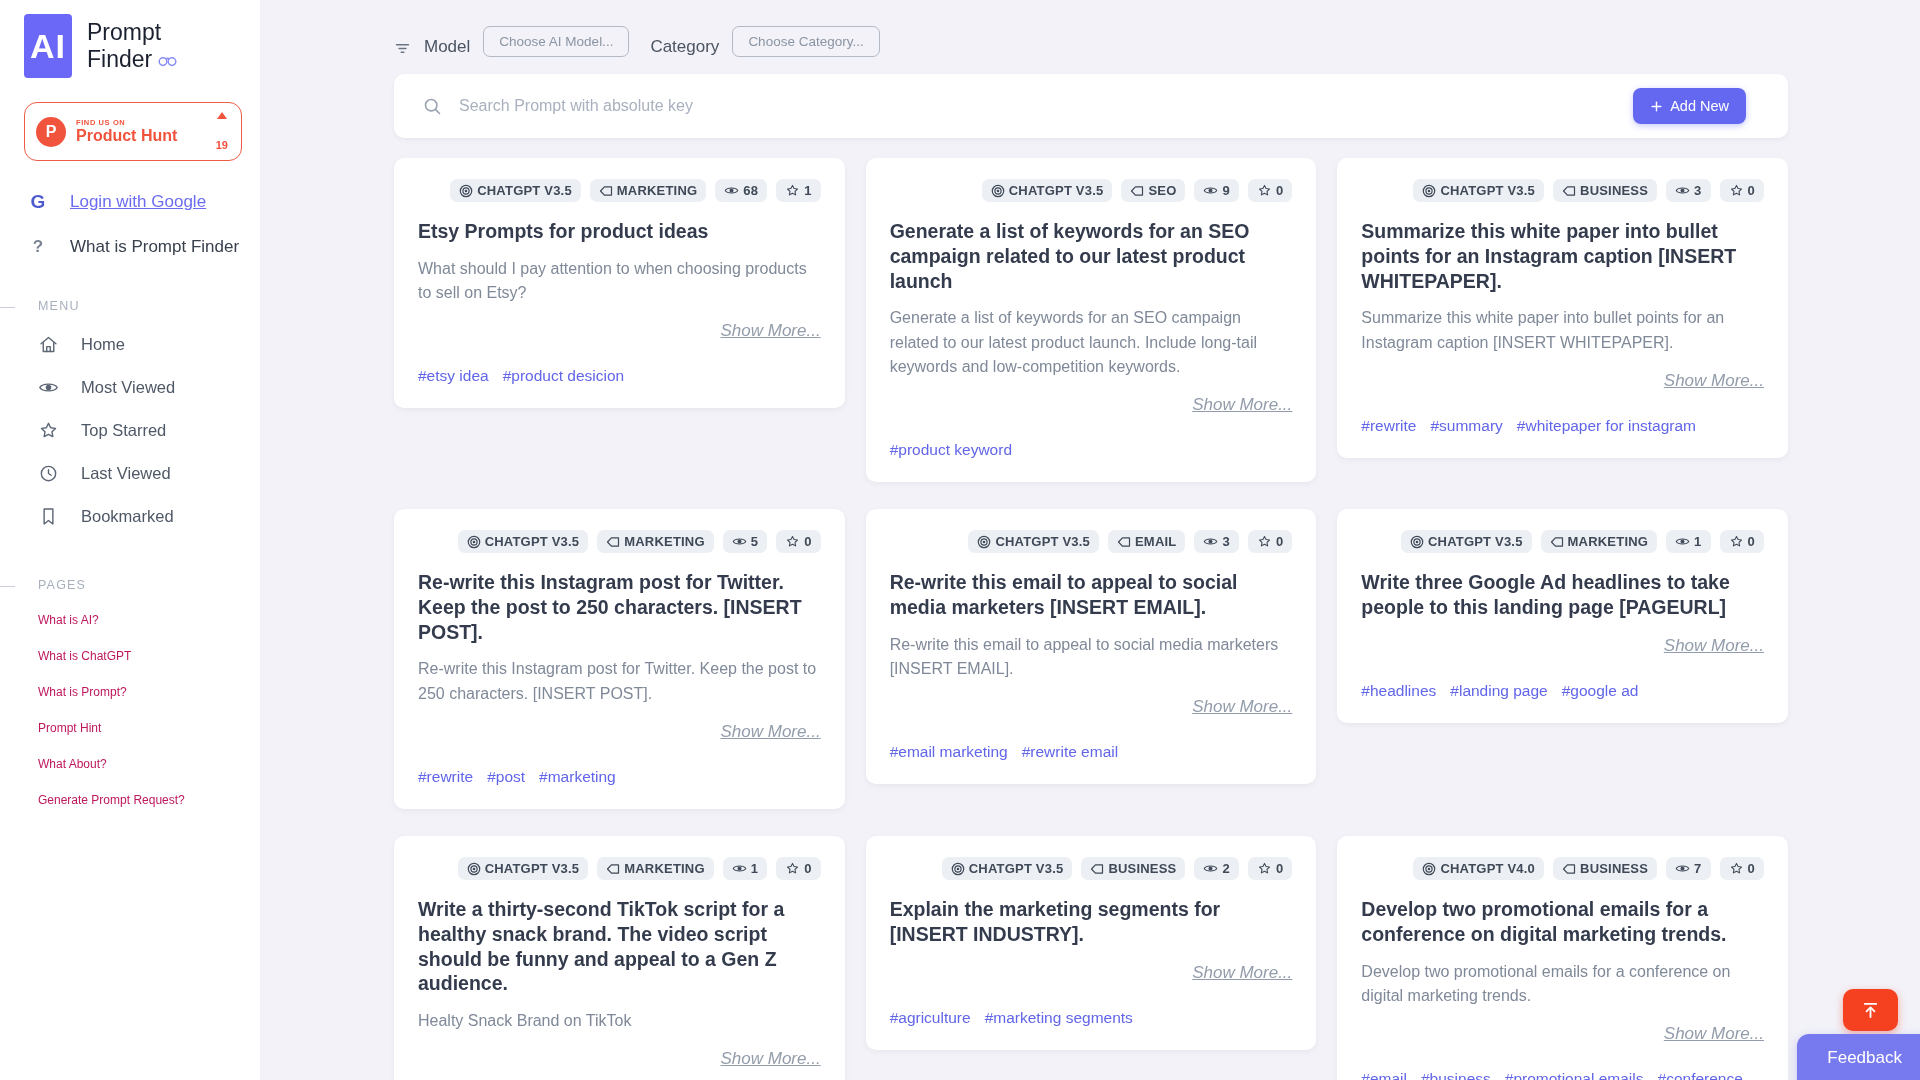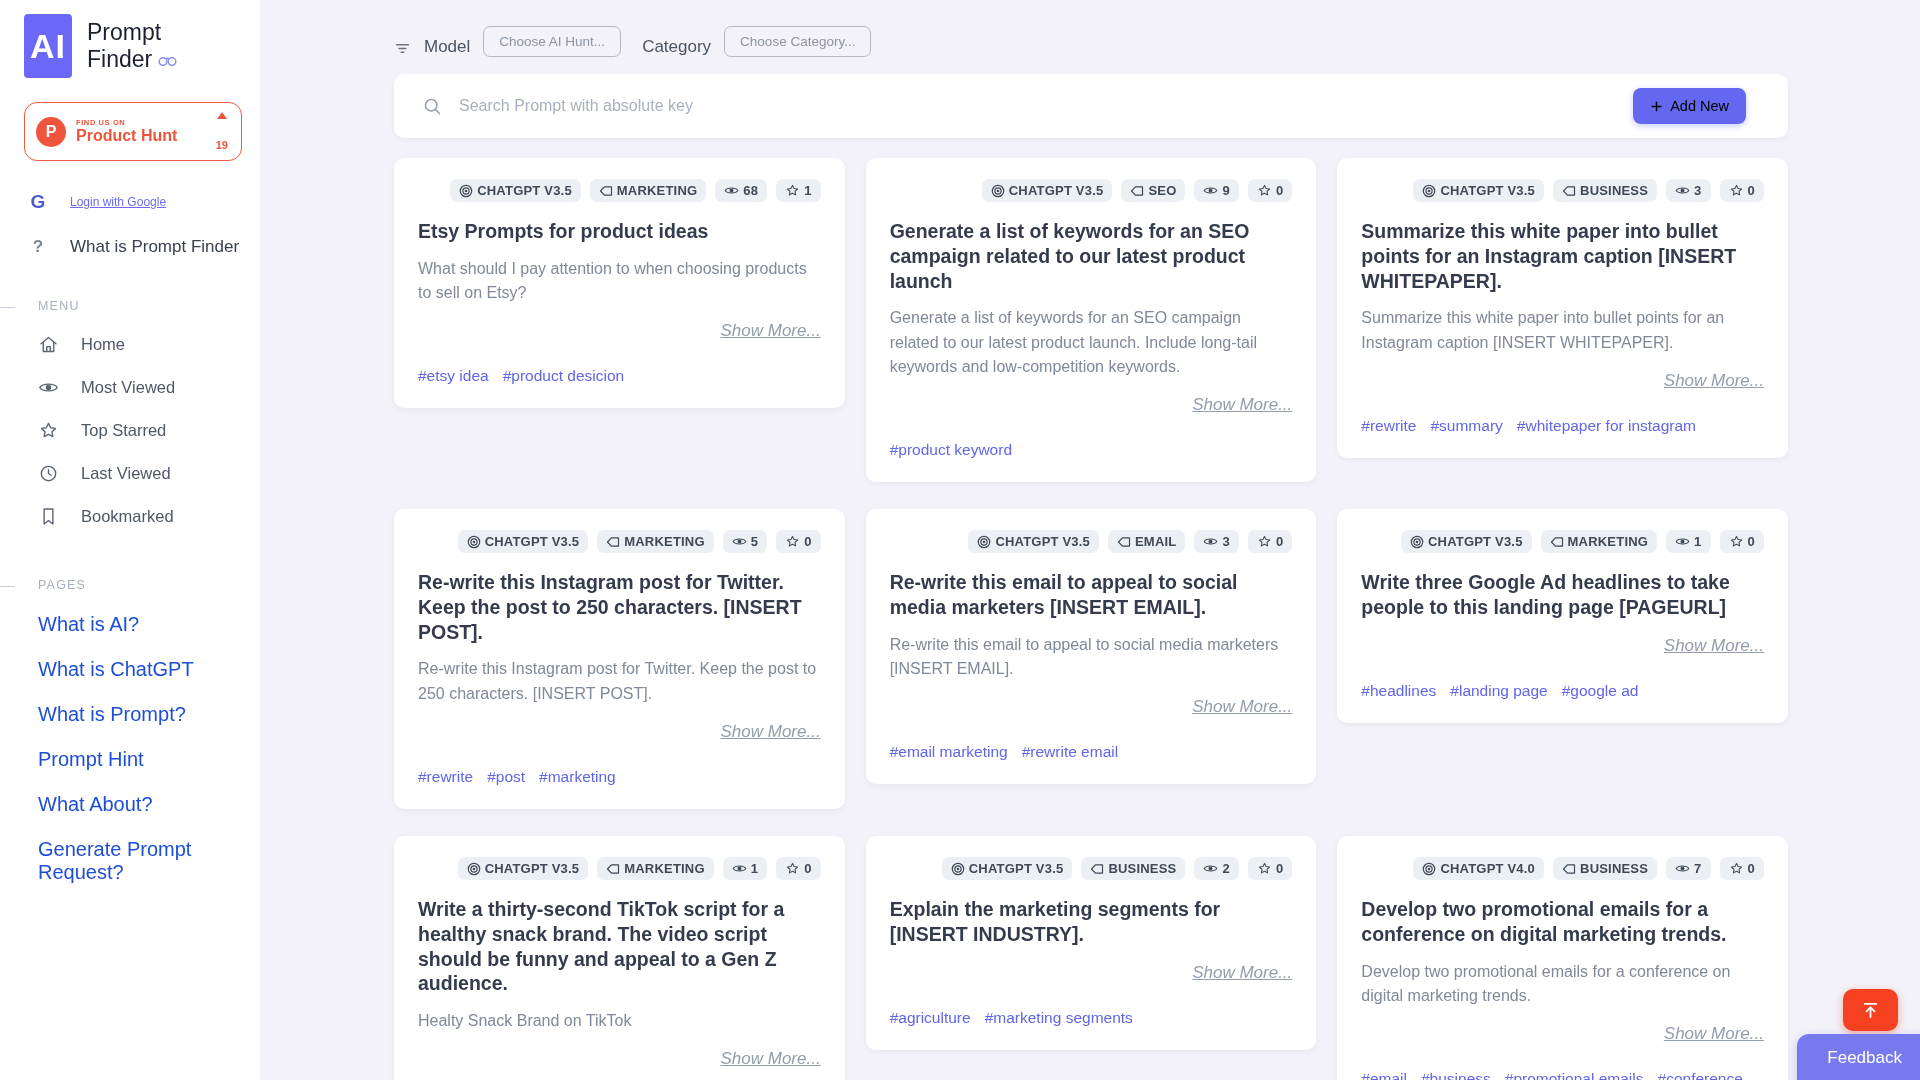--- a/index.html
+++ b/index.html
@@ -43,40 +43,40 @@
   .ph-text { display: flex; flex-direction: column; }
   .ph-find { font-size: 7.5px; font-weight: 700; color: #f0543c; letter-spacing: .6px; }
   .ph-name { font-size: 16px; font-weight: 800; color: #f0543c; white-space: nowrap; }
   .ph-votes { margin-left: auto; display: flex; flex-direction: column; align-items: center; gap: 20px; }
   .ph-triangle { width: 0; height: 0; border-left: 5px solid transparent; border-right: 5px solid transparent; border-bottom: 7px solid #f0543c; }
   .ph-count { font-size: 11px; font-weight: 700; color: #f0543c; }
 
   .side-row { display: flex; align-items: center; gap: 22px; padding-left: 4px; }
   .login-row { margin-bottom: 24px; cursor: pointer; }
   .g-glyph { font-size: 19px; font-weight: 700; color: #4d5bce; width: 20px; text-align: center; }
-  .login-link { color: #6b6cf0; text-decoration: underline; font-size: 12px; }
+  .login-link { color: #6b6cf0; text-decoration: underline; font-size: 17px; }
   .whatis-row { margin-bottom: 42px; cursor: pointer; }
   .q-glyph { font-size: 17px; font-weight: 600; color: #7b8494; width: 20px; text-align: center; }
   .whatis-label { font-size: 17px; color: #39404e; }
 
   .section-label {
     position: relative; color: #a8b0be; font-size: 12.5px; letter-spacing: 1.2px;
     padding-left: 14px; margin-bottom: 10px; font-weight: 500;
   }
   .section-label::before {
     content: ""; position: absolute; left: -24px; top: 55%; width: 15px; height: 1px; background: #c9ced8;
   }
   .nav-list { margin-bottom: 40px; }
   .nav-item {
     display: flex; align-items: center; gap: 22px;
     padding: 11px 0 11px 14px; font-size: 16.5px; color: #4e5866; cursor: pointer;
     border-radius: 8px;
   }
   .nav-item .nav-icon { color: #5c6674; width: 21px; }
-  .page-item { padding: 11px 0 11px 14px; font-size: 20px; color: #1d4ed8; cursor: pointer; }
+  .page-item { padding: 11px 0 11px 14px; font-size: 12px; color: #be185d; cursor: pointer; }
 
   
   .main { flex: 1; padding: 26px 132px 0 134px; position: relative; }
 
   .filter-row { display: flex; align-items: flex-end; gap: 13px; margin-bottom: 17px; }
   .filter-icon { color: #6a7382; }
   .filter-label { font-size: 17px; color: #4b5462; }
   .filter-label.cat { margin-left: 8px; }
   .choose-btn {
     background: transparent; border: 1px solid #b3bac6; border-radius: 7px;
@@ -90,21 +90,21 @@
     box-shadow: 0 2px 5px rgba(23,31,54,.05); margin-bottom: 20px;
   }
   .search-icon { color: #98a1af; }
   .search-input {
     flex: 1; border: none; outline: none; background: transparent;
     margin-left: 16px; font-size: 16px; color: #3a4150;
     font-family: "Liberation Sans", sans-serif;
   }
   .search-input::placeholder { color: #a9b1be; }
   .add-btn {
-    background: #6468f1; color: #000000; border: none; border-radius: 8px;
+    background: #6468f1; color: #ffffff; border: none; border-radius: 8px;
     padding: 10px 17px; font-size: 14.5px; display: flex; align-items: center; gap: 7px;
     cursor: pointer; font-family: "Liberation Sans", sans-serif;
     box-shadow: 0 2px 6px rgba(100,104,241,.35);
   }
 
   .cards-row {
     display: grid; grid-template-columns: repeat(3, 1fr);
     column-gap: 21px; align-items: start; margin-bottom: 27px;
   }
   .card {
@@ -246,21 +246,21 @@
 
   <div class="filter-row">
     <span class="filter-icon">
       <svg width="17" height="17" viewBox="0 0 20 20" fill="none" stroke="currentColor" stroke-width="1.7" stroke-linecap="round">
         <path d="M3 5.5h14"></path>
           <path d="M6 10h8"></path>
           <path d="M8.5 14.5h3"></path>
       </svg>
     </span>
     <span class="filter-label">Model</span>
-    <button class="choose-btn">Choose AI Hunt...</button>
+    <button class="choose-btn">Choose AI Model...</button>
     <span class="filter-label cat">Category</span>
     <button class="choose-btn">Choose Category...</button>
   </div>
 
   <div class="search-card">
     <span class="search-icon">
       <svg width="21" height="21" viewBox="0 0 24 24" fill="none" stroke="currentColor" stroke-width="1.8" stroke-linecap="round">
         <circle cx="10.5" cy="10.5" r="6.5"></circle>
           <path d="M15.6 15.6 L20 20"></path>
       </svg>

